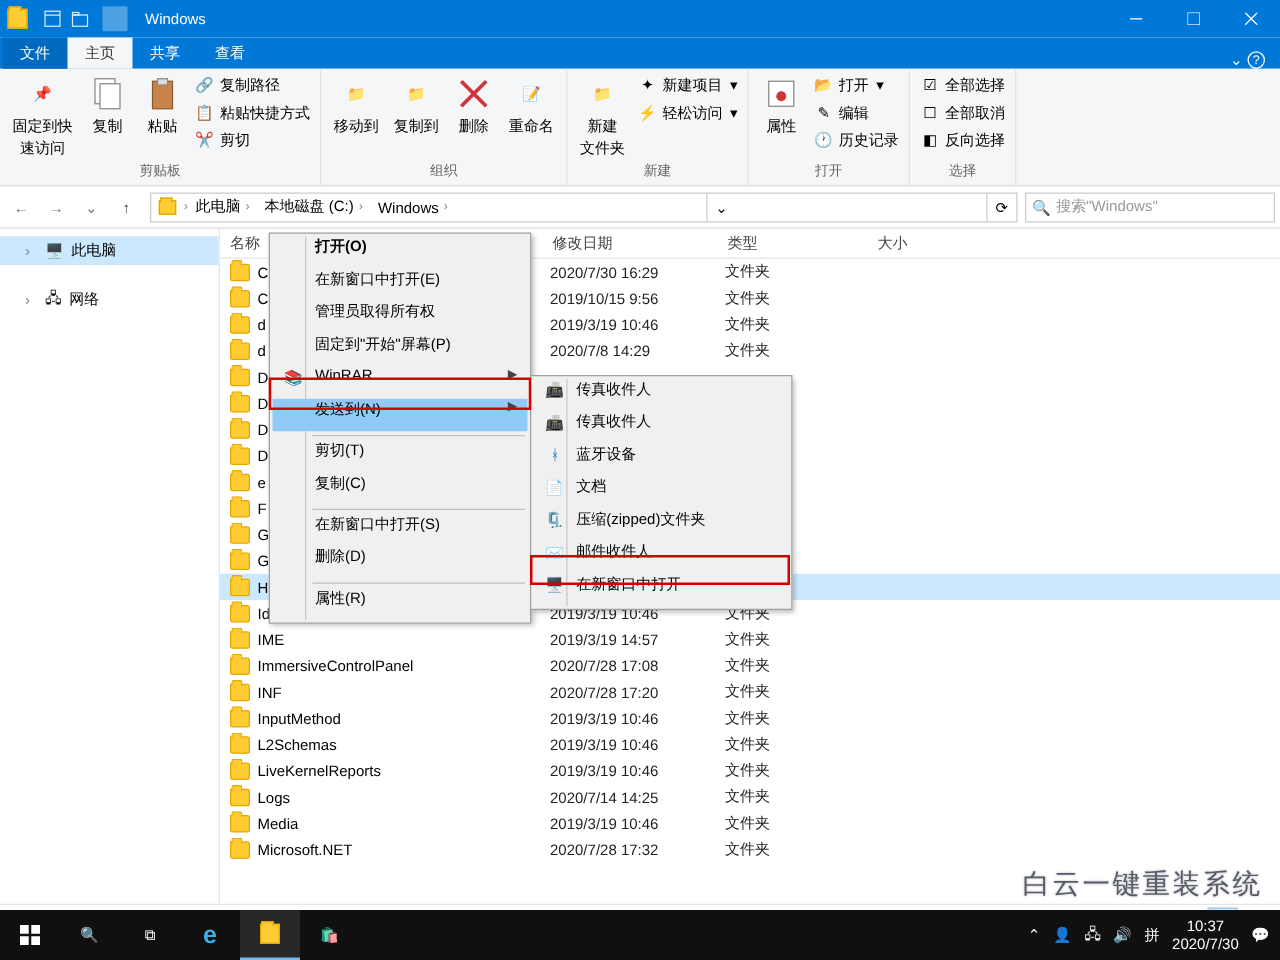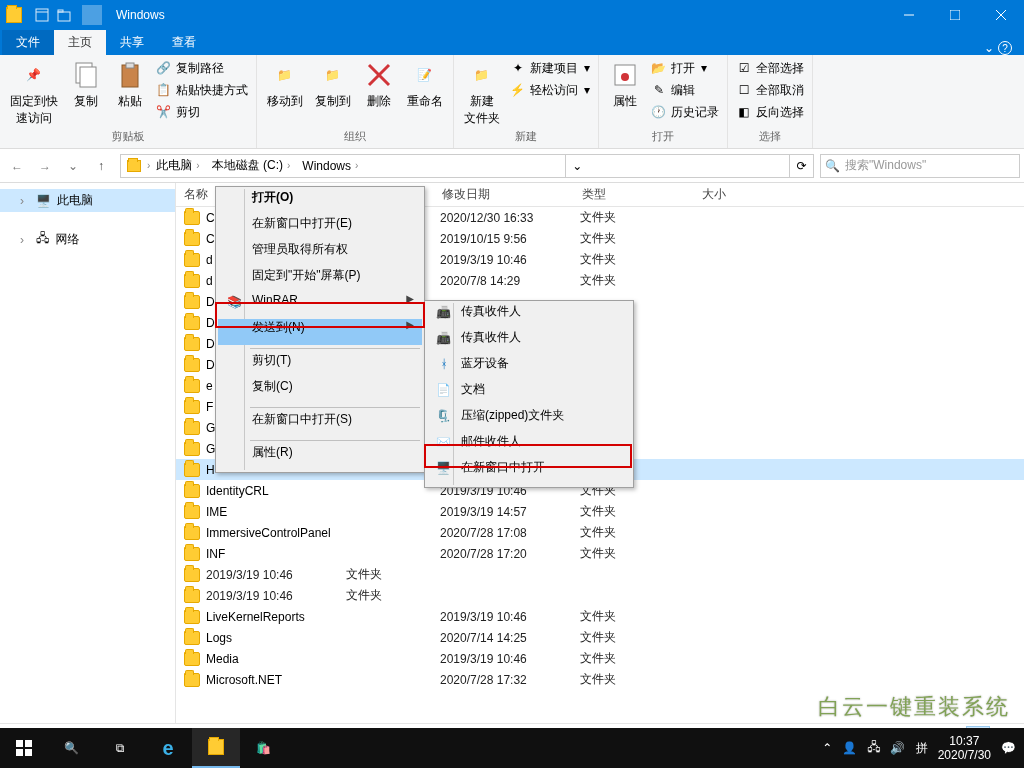--- a/index.html
+++ b/index.html
@@ -71,21 +71,21 @@
 .ctx1{left:215px;top:186px;width:210px}
 .ctx2{left:424px;top:300px;width:210px}
 .highlight-box{position:absolute;border:2px solid #d40000;pointer-events:none}
 .hb1{left:215px;top:302px;width:210px;height:26px}
 .hb2{left:424px;top:444px;width:208px;height:24px}
 .taskbar{position:absolute;bottom:0;left:0;right:0;height:40px;background:#101010;display:flex;align-items:center}
 .tb-btn{width:48px;height:40px;display:flex;align-items:center;justify-content:center;color:#fff;cursor:pointer}
 .tb-btn.act{background:#272727;border-bottom:2px solid #76b9ed}
 .tb-right{margin-left:auto;display:flex;align-items:center;color:#fff;font-size:11px;padding-right:8px;gap:10px}
 .tb-clock{text-align:center;line-height:14px}
-.water{position:absolute;right:14px;bottom:46px;font-size:22px;color:#4d7c0f;opacity:.7;font-family:"SimHei";letter-spacing:2px;text-shadow:0 0 2px #888}
+.water{position:absolute;right:14px;bottom:46px;font-size:22px;color:#0f172a;opacity:.7;font-family:"SimHei";letter-spacing:2px;text-shadow:0 0 2px #888}
 svg{display:block}
 </style>
 </head>
 <body>
 
 <div class="titlebar">
   <div class="icons">
     <span class="fe-ico"></span>
   </div>
   <div class="qat">
@@ -326,21 +326,21 @@
     <div class="cols">
       <div class="col name">名称</div>
       <div class="col date">修改日期</div>
       <div class="col type">类型</div>
       <div class="col size">大小</div>
     </div>
     <div class="list" id="file-list">
         <div class="row">
           <span class="ficon"></span>
           <span class="cell name">C</span>
-          <span class="cell date">2020/12/30 16:33</span>
+          <span class="cell date">2020/7/30 16:29</span>
           <span class="cell type">文件夹</span>
         </div>
         <div class="row">
           <span class="ficon"></span>
           <span class="cell name">C</span>
           <span class="cell date">2019/10/15 9:56</span>
           <span class="cell type">文件夹</span>
         </div>
         <div class="row">
           <span class="ficon"></span>
@@ -427,25 +427,27 @@
           <span class="cell type">文件夹</span>
         </div>
         <div class="row">
           <span class="ficon"></span>
           <span class="cell name">INF</span>
           <span class="cell date">2020/7/28 17:20</span>
           <span class="cell type">文件夹</span>
         </div>
         <div class="row">
           <span class="ficon"></span>
+          <span class="cell name">InputMethod</span>
           <span class="cell date">2019/3/19 10:46</span>
           <span class="cell type">文件夹</span>
         </div>
         <div class="row">
           <span class="ficon"></span>
+          <span class="cell name">L2Schemas</span>
           <span class="cell date">2019/3/19 10:46</span>
           <span class="cell type">文件夹</span>
         </div>
         <div class="row">
           <span class="ficon"></span>
           <span class="cell name">LiveKernelReports</span>
           <span class="cell date">2019/3/19 10:46</span>
           <span class="cell type">文件夹</span>
         </div>
         <div class="row">
@@ -519,20 +521,23 @@
   <div class="ctx-item">
       <span>剪切(T)</span>
     </div>
   <div class="ctx-item">
       <span>复制(C)</span>
     </div>
   <div class="ctx-sep"></div>
   <div class="ctx-item">
       <span>在新窗口中打开(S)</span>
     </div>
+  <div class="ctx-item">
+      <span>删除(D)</span>
+    </div>
   <div class="ctx-sep"></div>
   <div class="ctx-item">
       <span>属性(R)</span>
     </div>
 </div>
 
 <div class="ctx ctx2">
   <div class="ctx-icol"></div>
   <div class="ctx-item">
       <span class="ci">📠</span>

